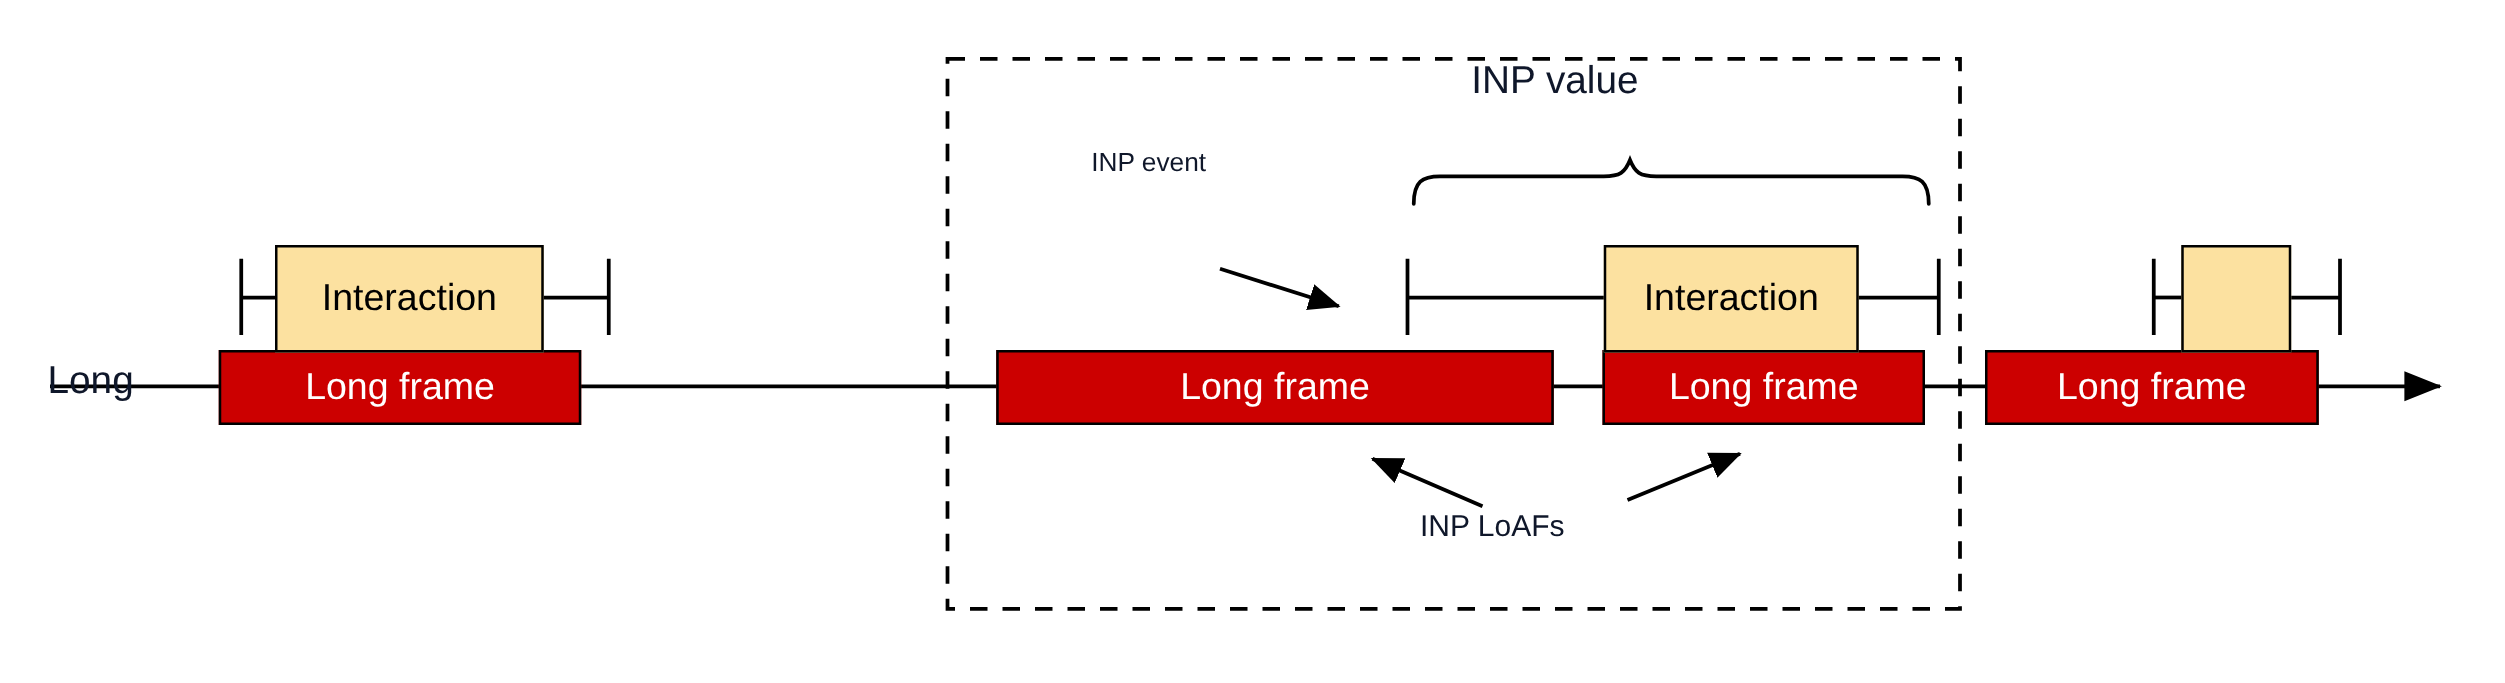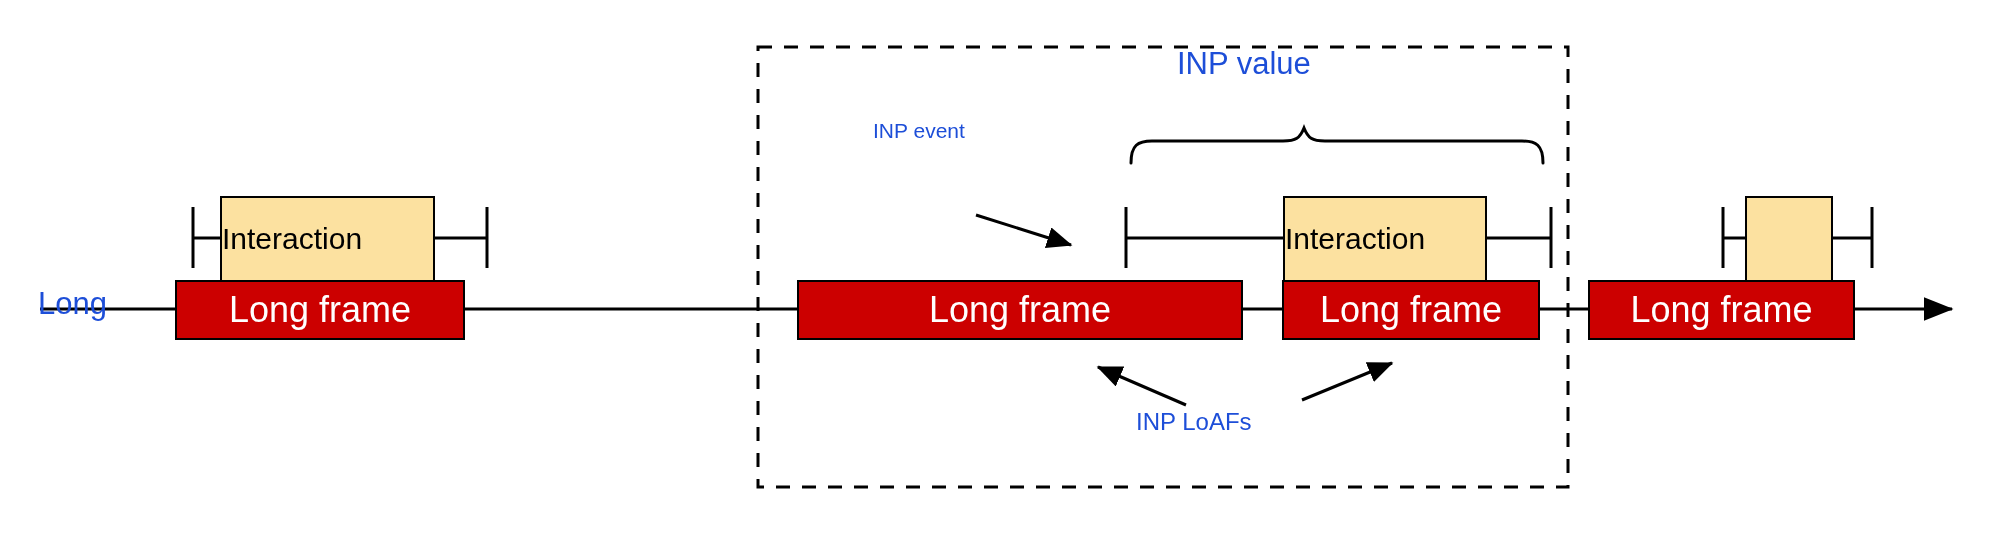--- a/index.html
+++ b/index.html
@@ -29,44 +29,44 @@
     position: absolute;
     box-sizing: border-box;
     background: #CC0000;
     border: 2px solid #000000;
     display: flex;
     align-items: center;
     justify-content: center;
   }
   .frame-label {
     color: #ffffff;
-    font-size: 36px;
+    font-size: 30px;
     font-family: "Liberation Sans", sans-serif;
     white-space: nowrap;
     line-height: 1;
   }
   .interaction-box {
     position: absolute;
     box-sizing: border-box;
     background: #FCE1A0;
     border: 2px solid #000000;
     display: flex;
     align-items: center;
-    justify-content: flex-start;
+    justify-content: center;
   }
   .interaction-label {
     color: #000000;
     font-size: 30px;
     font-family: "Liberation Sans", sans-serif;
     white-space: nowrap;
     line-height: 1;
   }
   .plain-text {
     position: absolute;
-    color: #1d4ed8;
+    color: #0f172a;
     font-family: "Liberation Sans", sans-serif;
     white-space: nowrap;
     line-height: 1;
     text-align: right;
   }
   .t-time   { font-size: 31px; left: 38px;   top: 288px; }
   .t-inpev  { font-size: 21px; left: 873px;  top: 120px; }
   .t-inpval { font-size: 31px; left: 1177px; top: 48px;  }
   .t-loafs  { font-size: 24px; left: 1136px; top: 410px; }
 </style>

